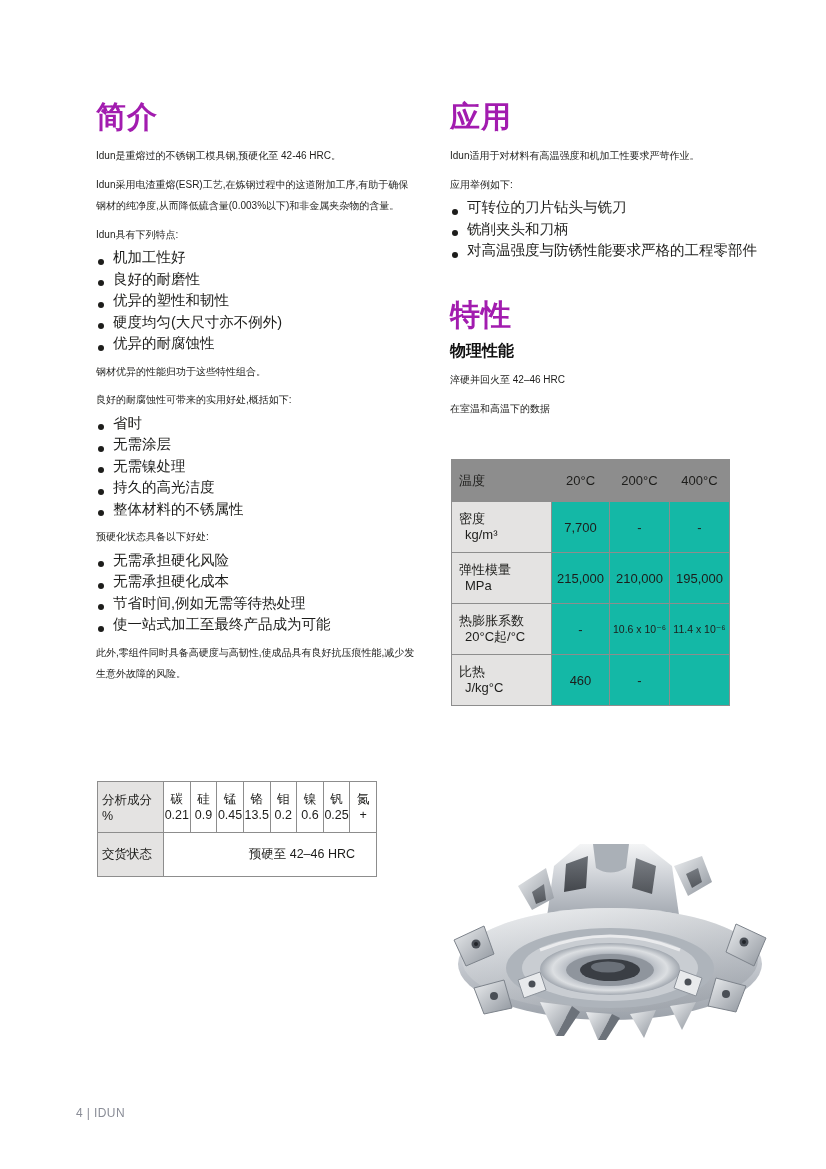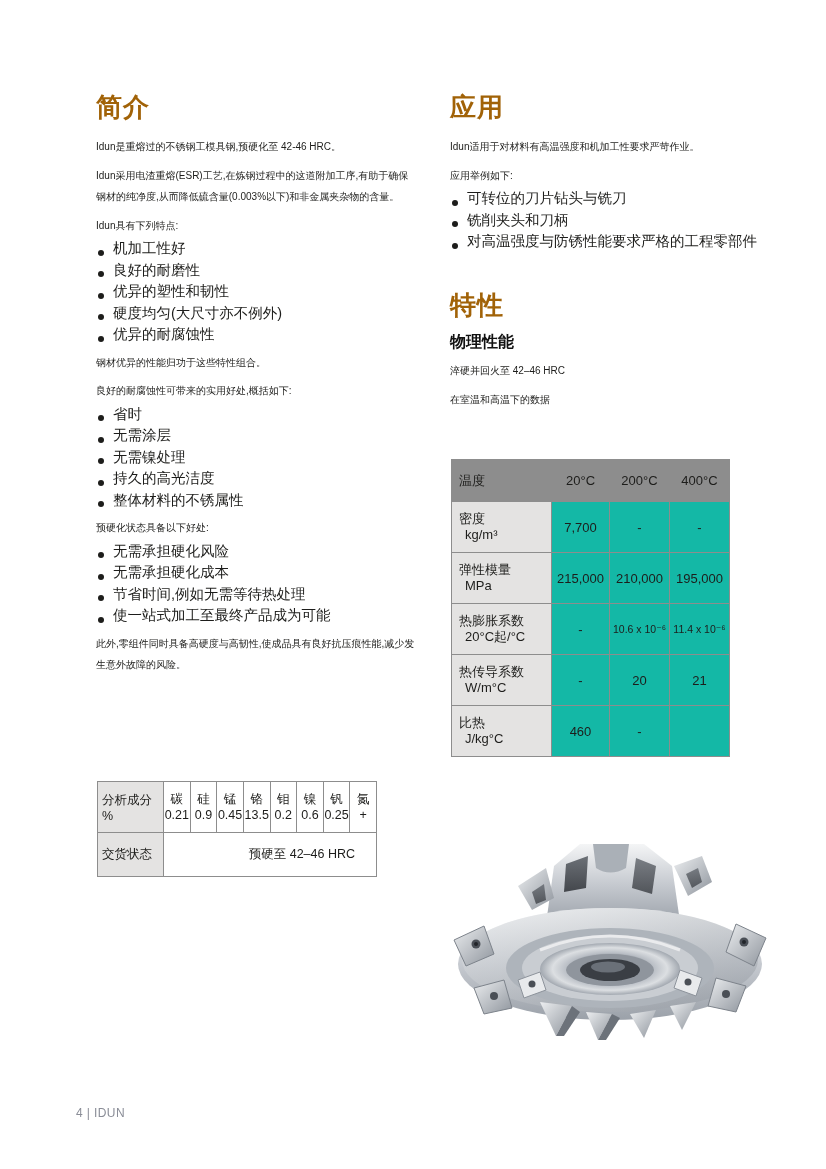--- a/index.html
+++ b/index.html
@@ -7,21 +7,21 @@
     position:relative;
     width:826px;height:1169px;
     background:#ffffff;
     color:#1d1d1b;
     font-family:"Liberation Sans","DejaVu Sans",sans-serif;
     overflow:hidden;
   }
   .col{position:absolute;top:88px;}
   .col-left{left:96px;width:322px;}
   .col-right{left:450px;width:322px;}
-  h1{font-size:26px;line-height:33px;font-weight:700;margin:3px 0 12px;color:#a16207;letter-spacing:1px;}
+  h1{font-size:30px;line-height:33px;font-weight:700;margin:12px 0 12px;color:#a21caf;letter-spacing:1px;}
   h1.mt{margin-top:36px;margin-bottom:10px;}
   h2{font-size:16px;line-height:20px;font-weight:700;margin:0 0 8px;color:#111111;}
   p{font-size:10px;line-height:21.5px;margin:0 0 7px;}
   p.list-intro{margin-bottom:2px;}
   p.note{margin:0 0 8px;}
   ul.bullets{list-style:none;margin:0 0 6px;padding:0;}
   ul.bullets li{display:flex;align-items:center;font-size:14.5px;line-height:21.5px;}
   .dot{flex:0 0 auto;width:6px;height:6px;border-radius:50%;background:#1d1d1b;margin:8px 9px 0 2px;}
 
   
@@ -190,26 +190,20 @@
         <td class="label"><span>弹性模量</span><span class="unit">MPa</span></td>
         <td>215,000</td>
         <td>210,000</td>
         <td>195,000</td>
       </tr>
       <tr>
         <td class="label"><span>热膨胀系数</span><span class="unit">20°C起/°C</span></td>
         <td>-</td>
         <td class="small">10.6 x 10⁻⁶</td>
         <td class="small">11.4 x 10⁻⁶</td>
-      </tr>
-      <tr>
-        <td class="label"><span>热传导系数</span><span class="unit">W/m°C</span></td>
-        <td>-</td>
-        <td>20</td>
-        <td>21</td>
       </tr>
       <tr>
         <td class="label"><span>比热</span><span class="unit">J/kg°C</span></td>
         <td>460</td>
         <td>-</td>
         <td></td>
       </tr>
     </tbody>
   </table>
 

